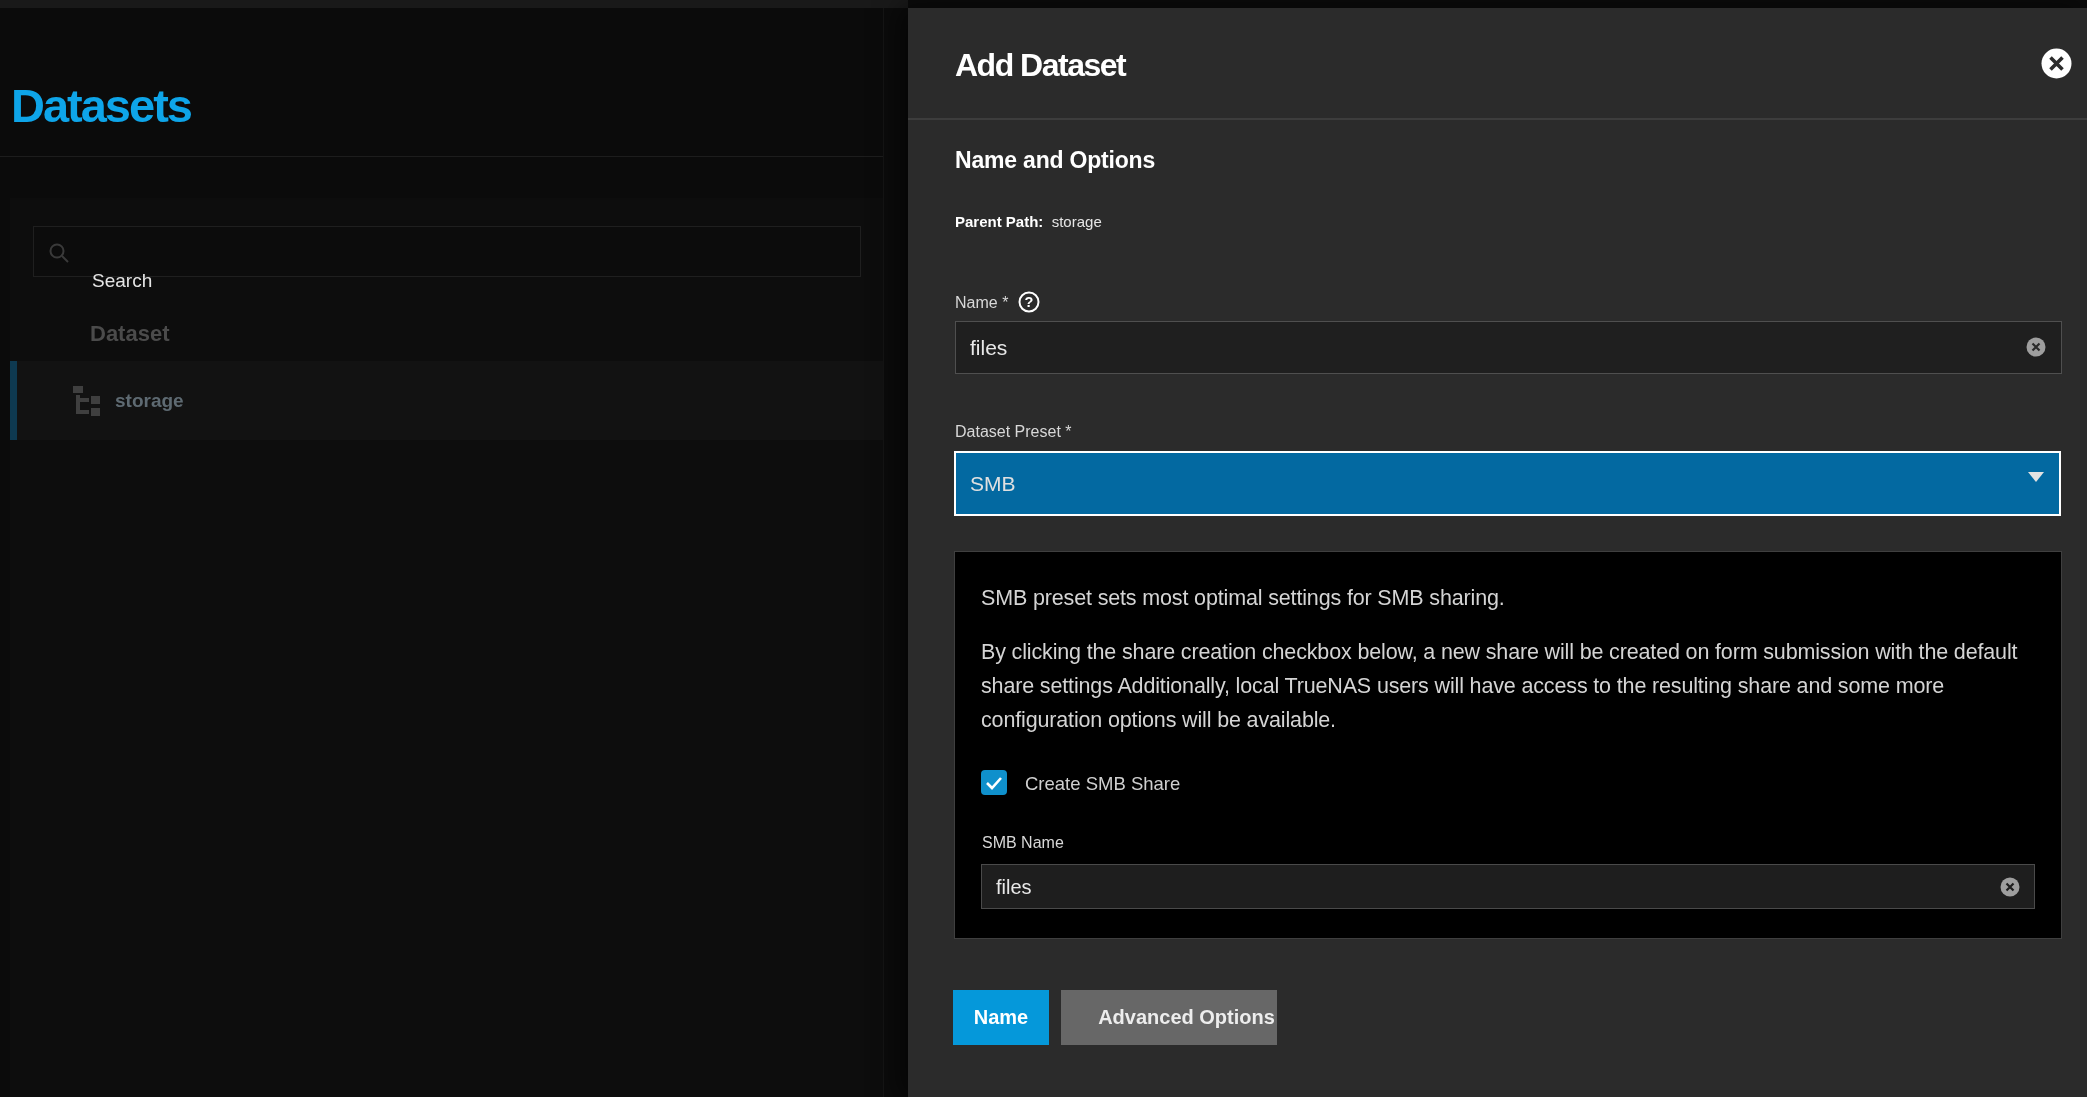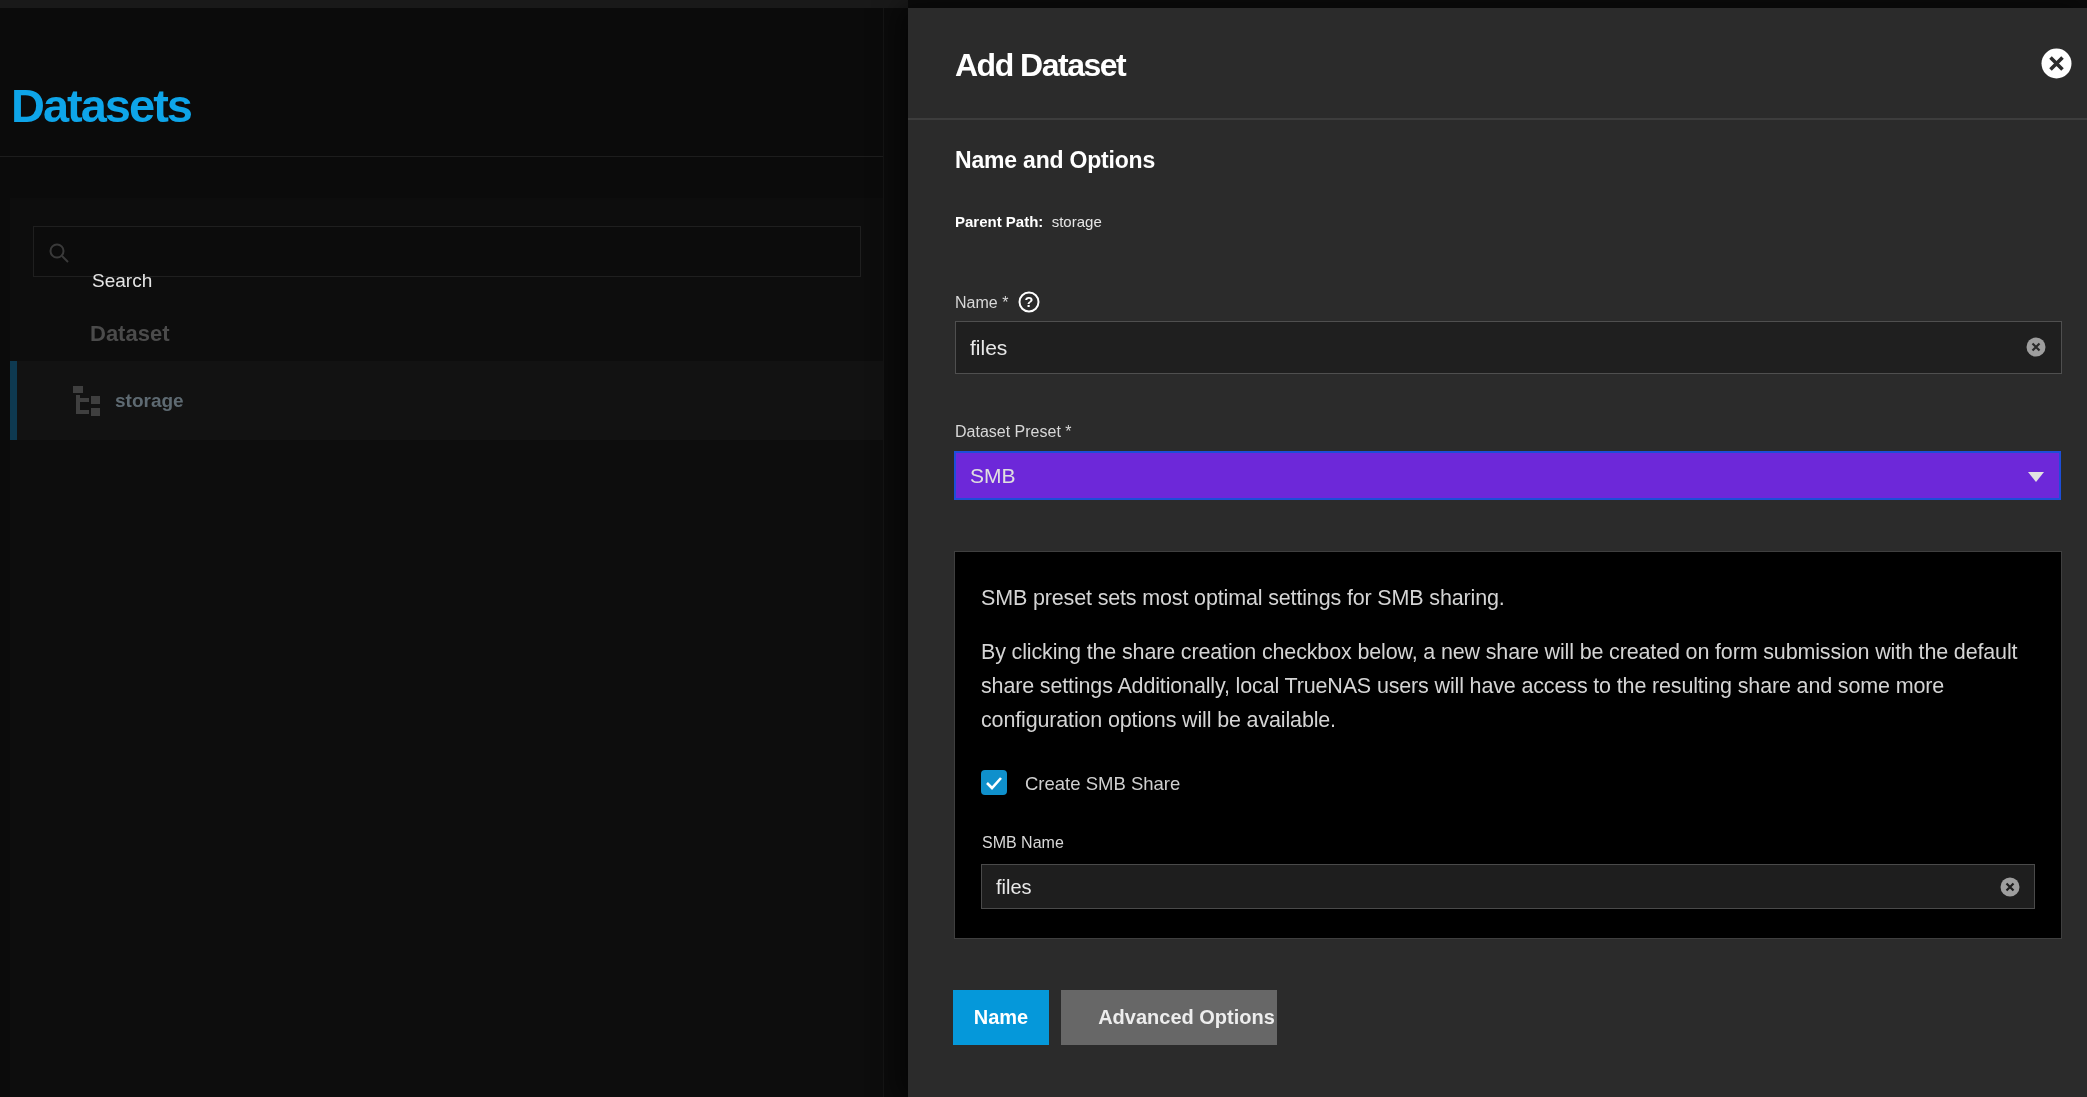--- a/index.html
+++ b/index.html
@@ -31,22 +31,22 @@
   #pdivider { position:absolute; left:0; top:110px; width:1179px; height:2px; background:#3d3d3d; }
   #sect { position:absolute; left:47px; top:139px; font-size:23px; font-weight:bold; color:#ffffff; letter-spacing:-0.2px; }
   #ppath { position:absolute; left:47px; top:205px; font-size:15px; color:#e6e6e6; }
   #ppath b { color:#ffffff; }
   .label { position:absolute; font-size:16px; color:#d8d8d8; }
   .input { position:absolute; background:#1f1f1f; border:1px solid #4f4f4f;
     font-size:21px; color:#e8e8e8; }
   .input .txt { position:absolute; left:14px; top:50%; transform:translateY(-50%); }
   #input1 { left:47px; top:313px; width:1107px; height:53px; }
   #lbl2 { left:47px; top:415px; }
-  #select { position:absolute; left:46px; top:443px; width:1107px; height:49px;
-    background:#6d28d9; border:2px solid #1d4ed8; }
+  #select { position:absolute; left:46px; top:443px; width:1107px; height:65px;
+    background:#0369a1; border:2px solid #ffffff; }
   #selarrow { position:absolute; left:1120px; top:464px; width:0; height:0;
     border-left:8px solid transparent; border-right:8px solid transparent;
     border-top:10px solid #e2e2e2; }
 
   #card { position:absolute; left:46px; top:543px; width:1108px; height:388px;
     background:#000000; border:1px solid #3f3f3f; }
   .cardtxt { position:absolute; left:26px; font-size:21.5px; color:#d4d4d4;
     line-height:34px; letter-spacing:-0.15px; }
   #chk { position:absolute; left:26px; top:218px; width:26px; height:25px;
     background:#0f90cc; border-radius:4px; }

